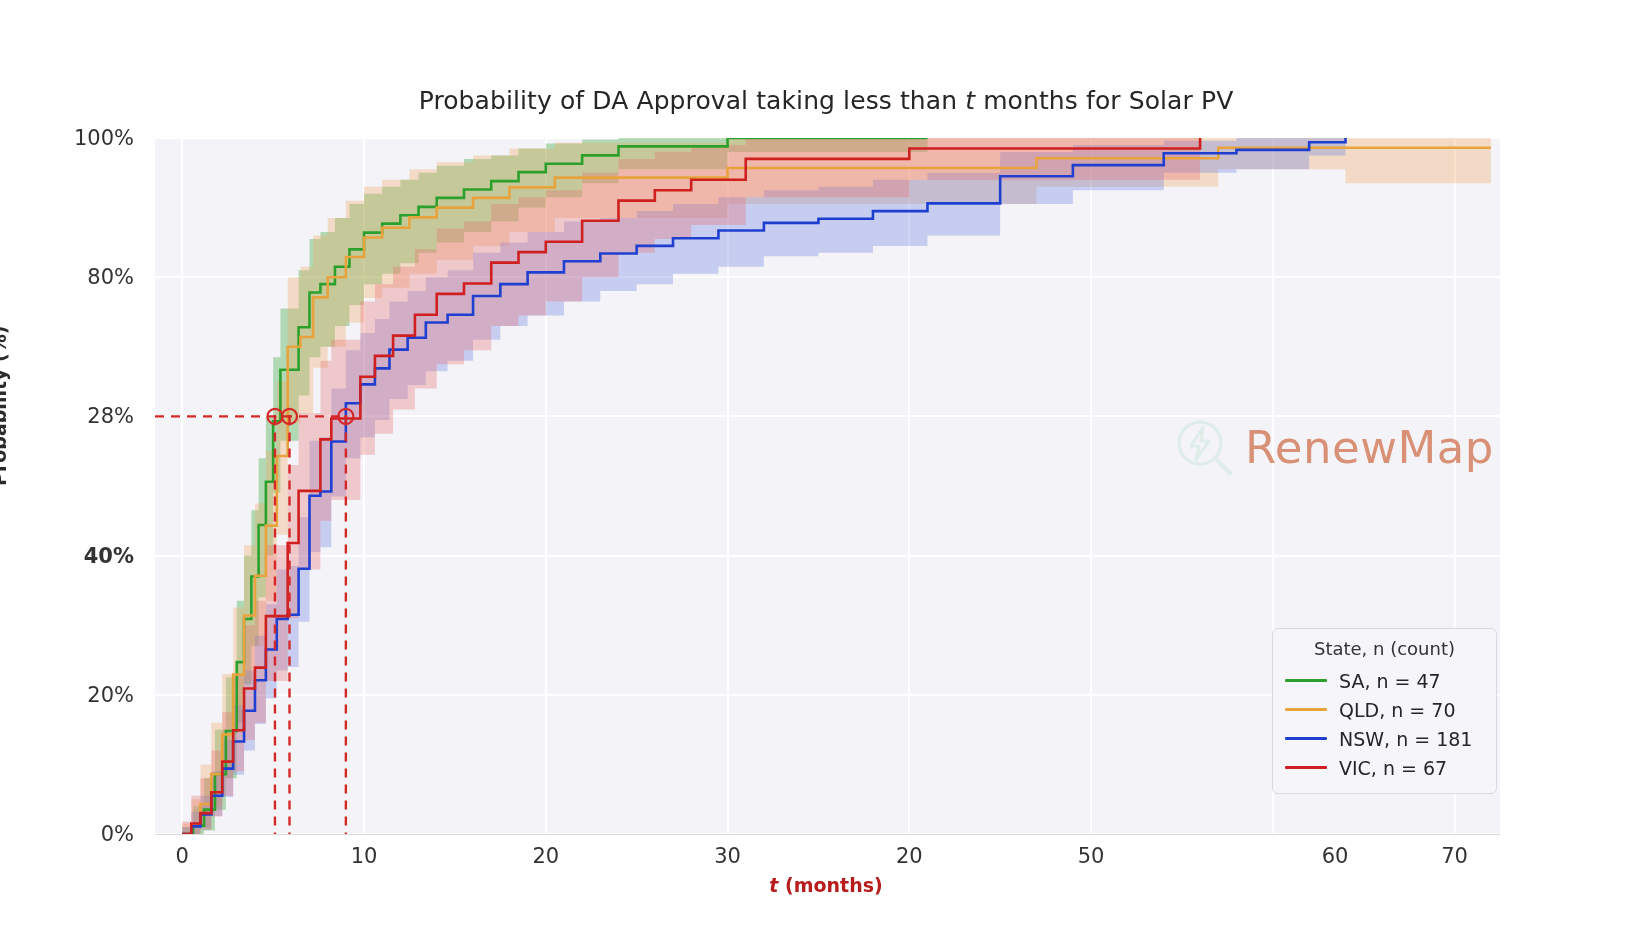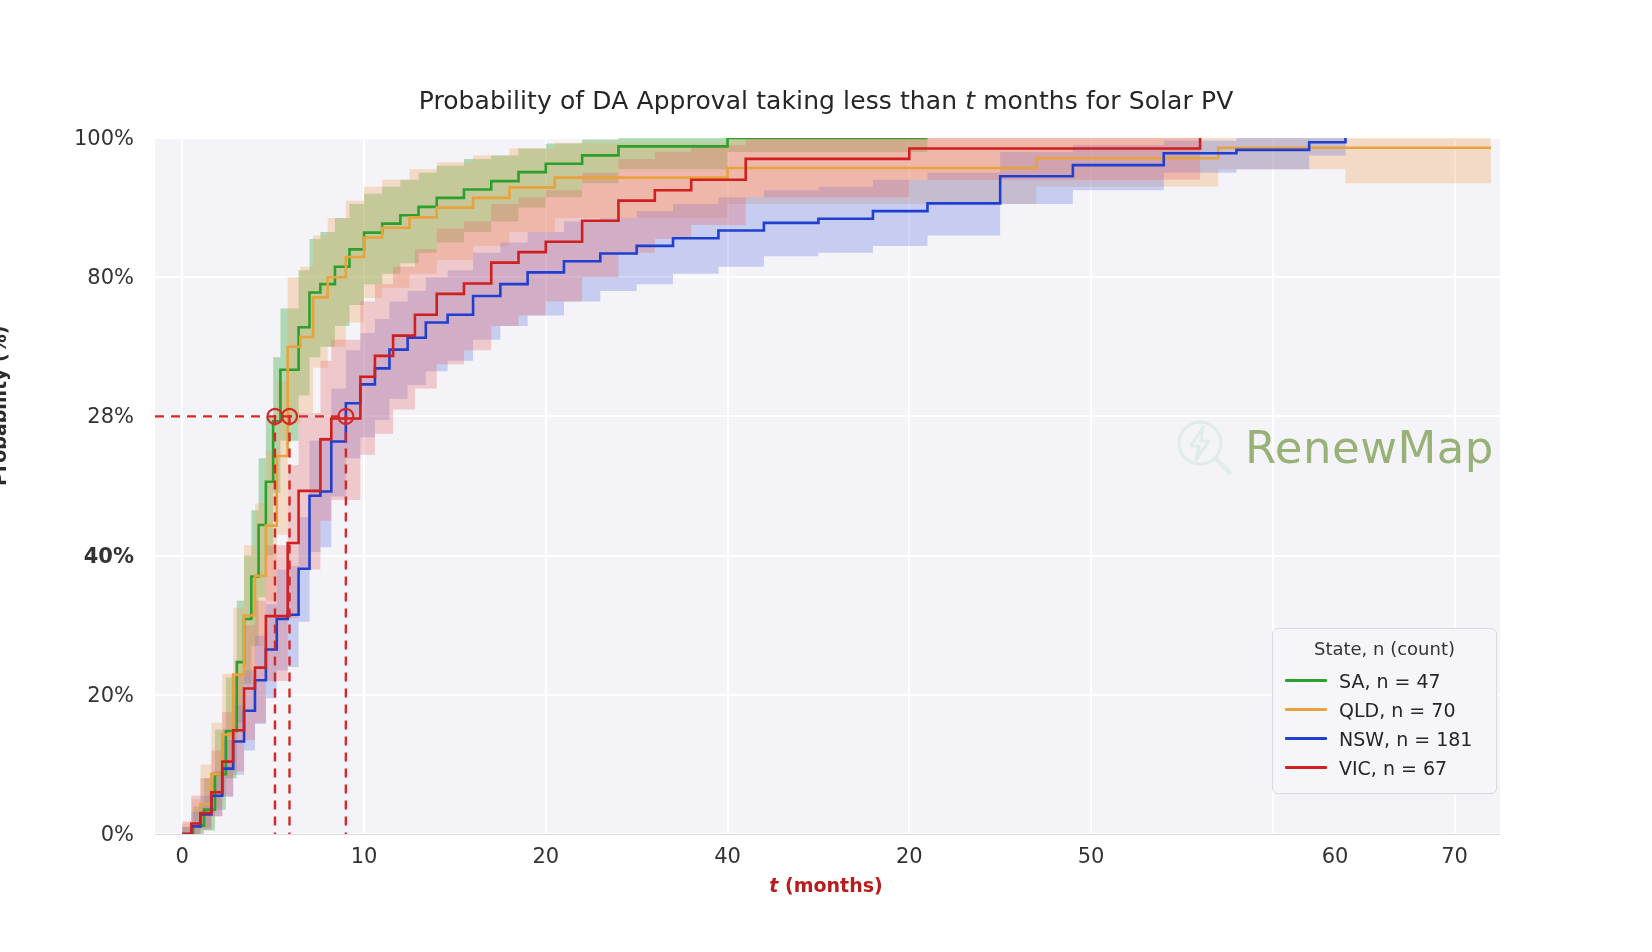--- a/index.html
+++ b/index.html
@@ -46,21 +46,21 @@
 
   
   #xaxis-spine{position:absolute;left:155px;top:790px;width:1345px;height:1px;background:#d8d8dd;}
 
   
   #watermark{
     position:absolute;left:1173px;top:372px;display:flex;align-items:center;gap:10px;
     opacity:.55;pointer-events:none;
   }
   #watermark .wm-text{
-    font-size:45px;color:#4d7c0f;font-family:"DejaVu Sans",sans-serif;letter-spacing:.5px;
+    font-size:45px;color:#c2410c;font-family:"DejaVu Sans",sans-serif;letter-spacing:.5px;
   }
 
   
   #legend{
     position:absolute;left:1272px;top:584px;width:225px;
     background:#f6f6fa;border:1px solid #d9d9e0;border-radius:6px;
     padding:9px 12px 11px 12px;box-sizing:border-box;
   }
   #legend-title{font-size:18px;color:#333;text-align:center;margin-bottom:7px;
     font-family:"DejaVu Sans",sans-serif;}
@@ -137,21 +137,21 @@
       <div class="ytick" style="top: 650.8px;">20%</div>
       <div class="ytick" style="top: 511.6px; font-weight: bold;">40%</div>
       <div class="ytick" style="top: 372.4px;">28%</div>
       <div class="ytick" style="top: 233.2px;">80%</div>
       <div class="ytick" style="top: 94px;">100%</div>
     </div>
   <div id="xticks-layer">
       <div class="xtick" style="left: 182.264px;">0</div>
       <div class="xtick" style="left: 364.02px;">10</div>
       <div class="xtick" style="left: 545.777px;">20</div>
-      <div class="xtick" style="left: 727.534px;">40</div>
+      <div class="xtick" style="left: 727.534px;">30</div>
       <div class="xtick" style="left: 909.291px;">20</div>
       <div class="xtick" style="left: 1091.05px;">50</div>
       <div class="xtick" style="left: 1335px;">60</div>
       <div class="xtick" style="left: 1454.56px;">70</div>
     </div>
 
   <div id="ylabel">Probability (%)</div>
   <div id="xlabel">
     <span class="it">t</span><span> (months)</span>
   </div>

